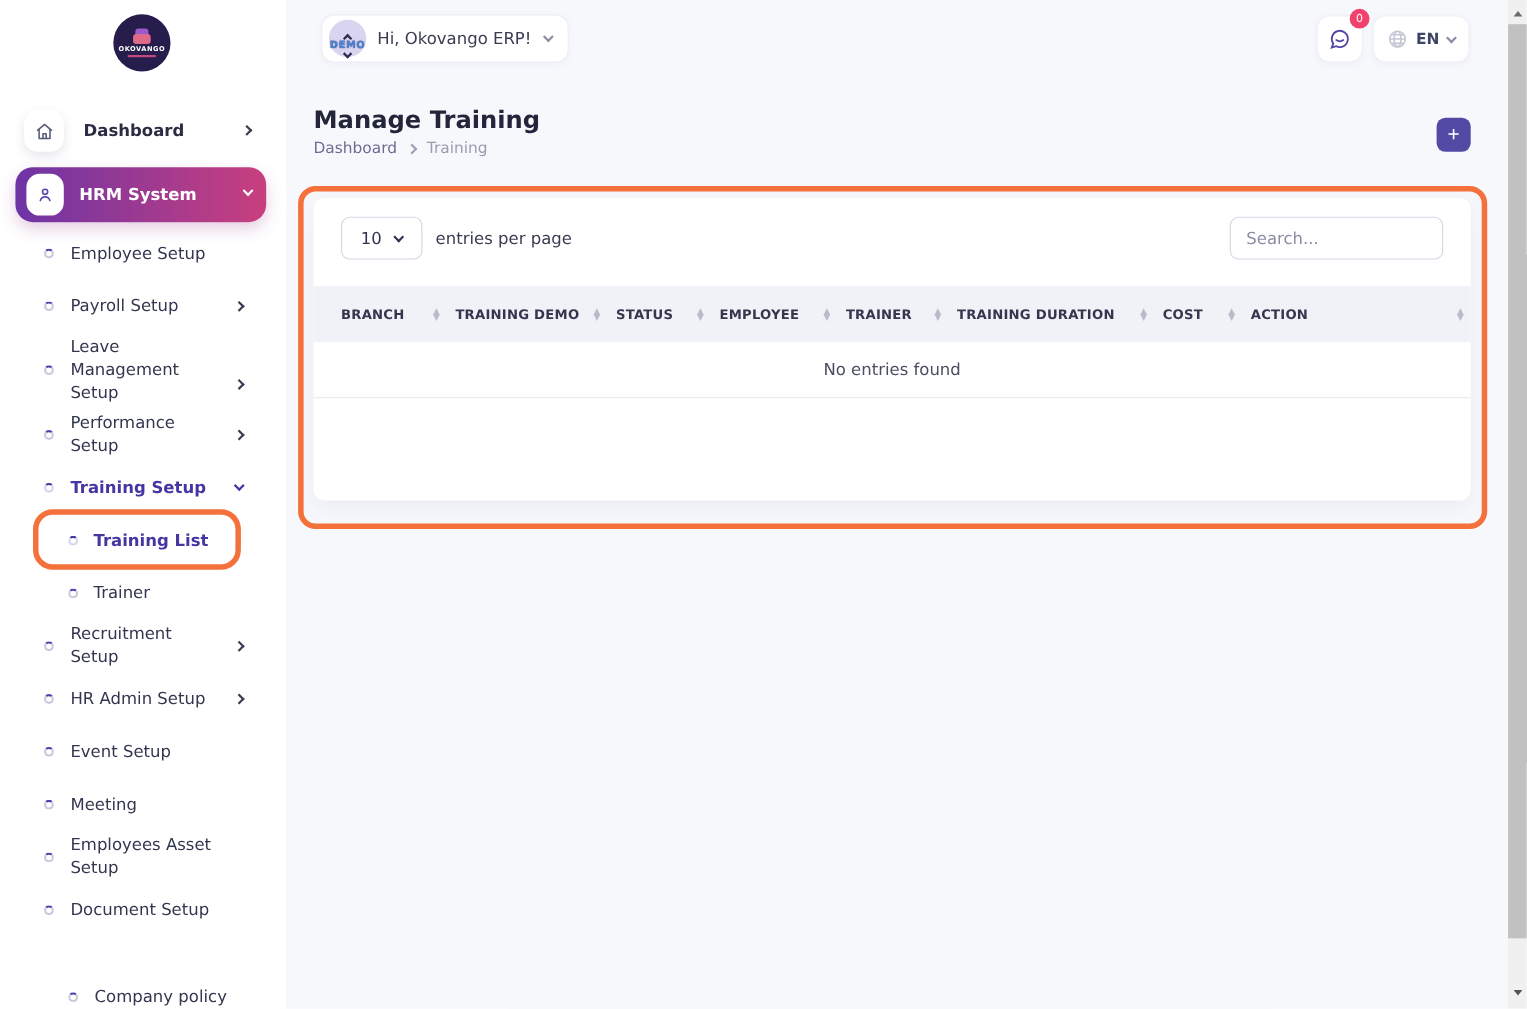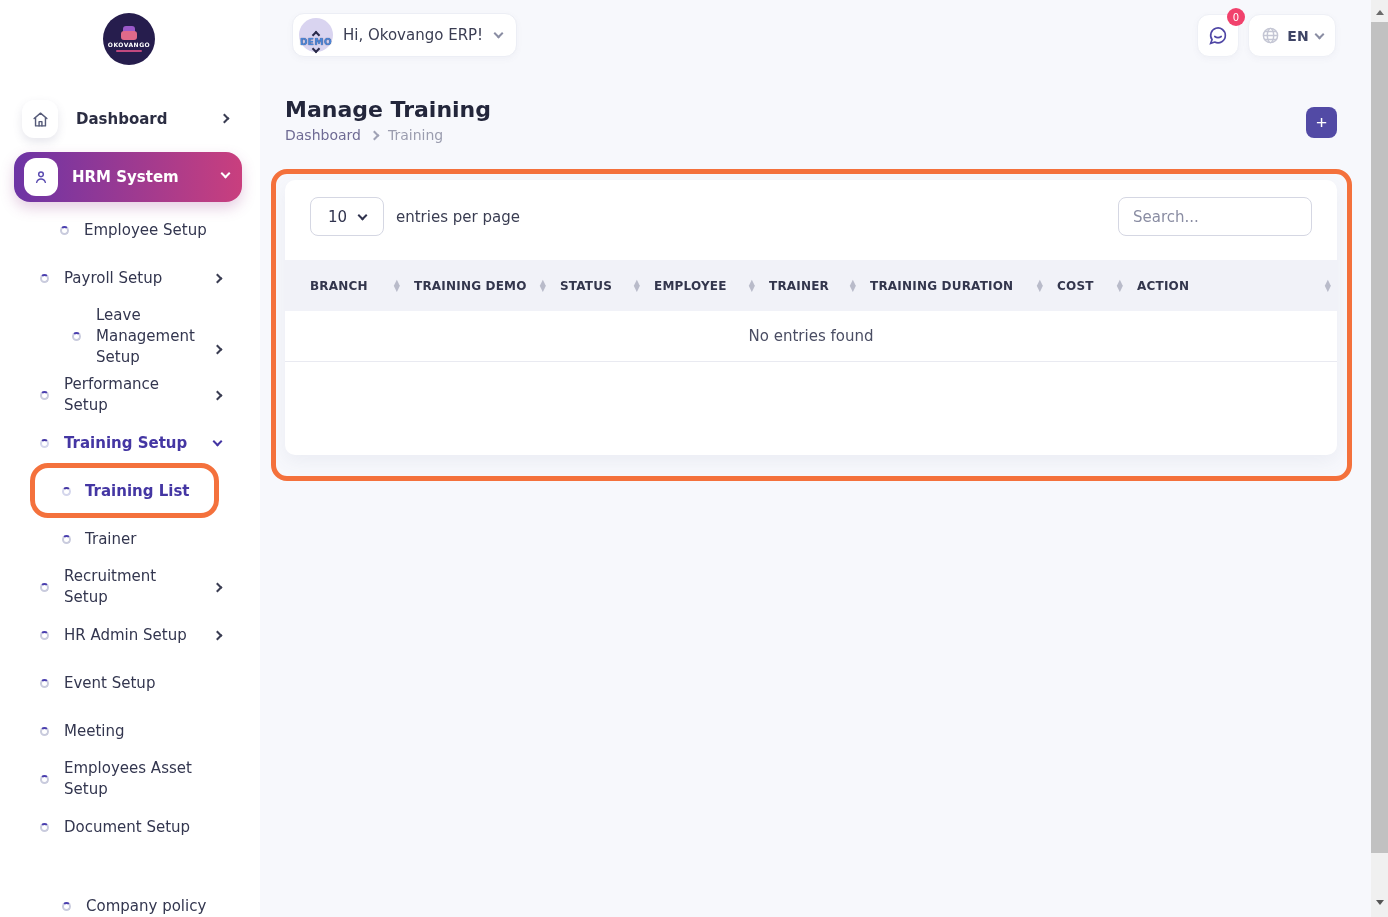--- a/index.html
+++ b/index.html
@@ -125,32 +125,32 @@
     <div class="hrm-iconbox">
       <svg width="16" height="16" viewBox="0 0 24 24" fill="none" stroke="#5a4bb0" stroke-width="2.2" stroke-linecap="round">
           <circle cx="12" cy="8" r="3.5"></circle>
           <path d="M5.5 20c1-3.5 3.5-5 6.5-5s5.5 1.5 6.5 5"></path>
         </svg>
     </div>
     <span class="hrm-label">HRM System</span>
     <span class="chev down hrm-chev"></span>
   </div>
 
-  <div class="menu-item" style="top:206px;height:48px;margin-left:20px;">
+  <div class="menu-item" style="top:206px;height:48px;">
     <span class="ring"></span>
     <span class="lbl">Employee Setup</span>
   </div>
 
   <div class="menu-item" style="top:254px;height:48px;">
     <span class="ring"></span>
     <span class="lbl">Payroll Setup</span>
     <span class="chev right"></span>
   </div>
 
-  <div class="menu-item" style="top:304px;height:64px;justify-content:center;">
+  <div class="menu-item" style="top:304px;height:64px;">
     <span class="ring"></span>
     <span class="lbl">Leave Management Setup</span>
     <span class="chev right" style="margin-top:26px;"></span>
   </div>
 
   <div class="menu-item" style="top:371px;height:48px;">
     <span class="ring"></span>
     <span class="lbl">Performance Setup</span>
     <span class="chev right"></span>
   </div>

